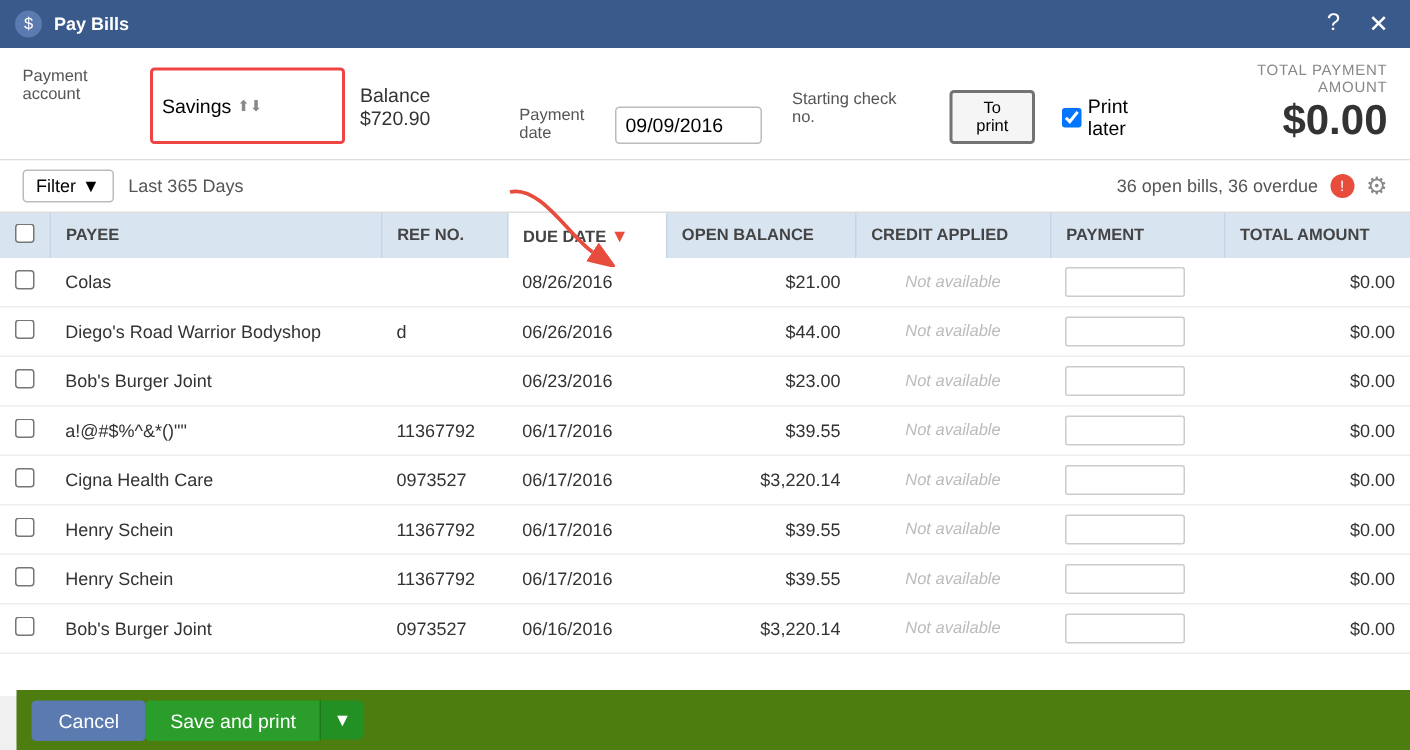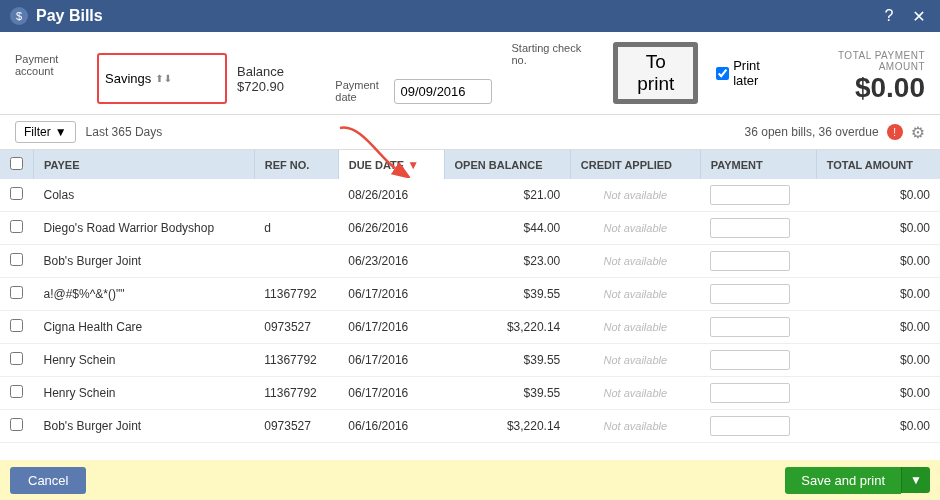--- a/index.html
+++ b/index.html
@@ -10,21 +10,21 @@
       background: #3a5a8c;
       color: white;
       display: flex;
       align-items: center;
       padding: 0 10px;
       height: 32px;
       justify-content: space-between;
     }
     .title-bar-left { display: flex; align-items: center; gap: 8px; }
     .title-bar-icon { width: 18px; height: 18px; background: #5a7ab0; border-radius: 50%; display: flex; align-items: center; justify-content: center; font-size: 11px; color: white; }
-    .title-bar-title { font-size: 16px; font-weight: bold; }
+    .title-bar-title { font-size: 12px; font-weight: bold; }
     .title-bar-right { display: flex; align-items: center; gap: 8px; }
     .title-bar-btn { color: white; cursor: pointer; font-size: 16px; background: none; border: none; width: 22px; height: 22px; display: flex; align-items: center; justify-content: center; }
 
     
     .top-controls {
       background: white;
       padding: 10px 15px;
       border-bottom: 1px solid #ddd;
       display: flex;
       align-items: flex-end;
@@ -47,24 +47,24 @@
     .select-box .arrows { color: #888; font-size: 10px; }
     .balance-text { font-size: 13px; color: #333; margin-left: 5px; }
     .date-input {
       border: 1px solid #bbb;
       border-radius: 3px;
       padding: 4px 6px;
       font-size: 13px;
       width: 98px;
     }
     .check-btn {
-      border: 5px solid #737373;
+      border: 2px solid #737373;
       border-radius: 3px;
       padding: 4px 10px;
-      font-size: 19px;
+      font-size: 11px;
       background: #f5f5f5;
       cursor: pointer;
       margin-left: 17px;
     }
     .print-later { display: flex; align-items: center; gap: 4px; font-size: 13px; margin-left: 10px; }
     .print-later input { cursor: pointer; }
     .total-amount-section { margin-left: auto; text-align: right; }
     .total-label { font-size: 10px; color: #888; text-transform: uppercase; letter-spacing: 0.5px; }
     .total-value { font-size: 28px; font-weight: bold; color: #333; }
 
@@ -124,29 +124,28 @@
       border: 1px solid #ccc;
       border-radius: 2px;
       padding: 2px 5px;
       width: 80px;
       font-size: 12px;
     }
     .checkbox-col { width: 30px; text-align: center; }
 
     
     .footer {
-      background: #fef9c3;
+      background: #4d7c0f;
       display: flex;
       align-items: center;
-      justify-content: space-between;
       padding: 0 10px;
       height: 40px;
       position: absolute;
       bottom: 0;
-      left: 0;
+      left: 11px;
       right: 0;
     }
     .cancel-btn {
       background: #5a7ab0;
       color: white;
       border: none;
       border-radius: 3px;
       padding: 6px 18px;
       font-size: 13px;
       cursor: pointer;

